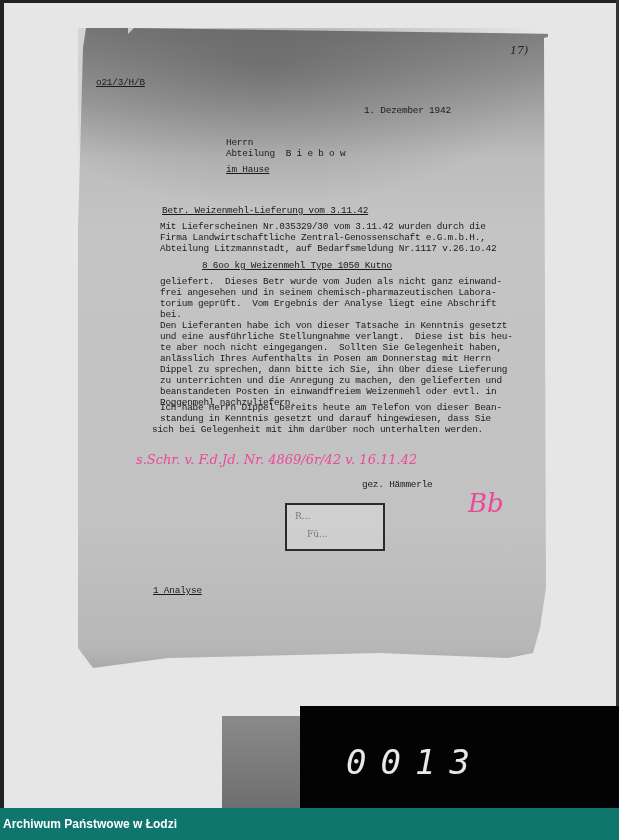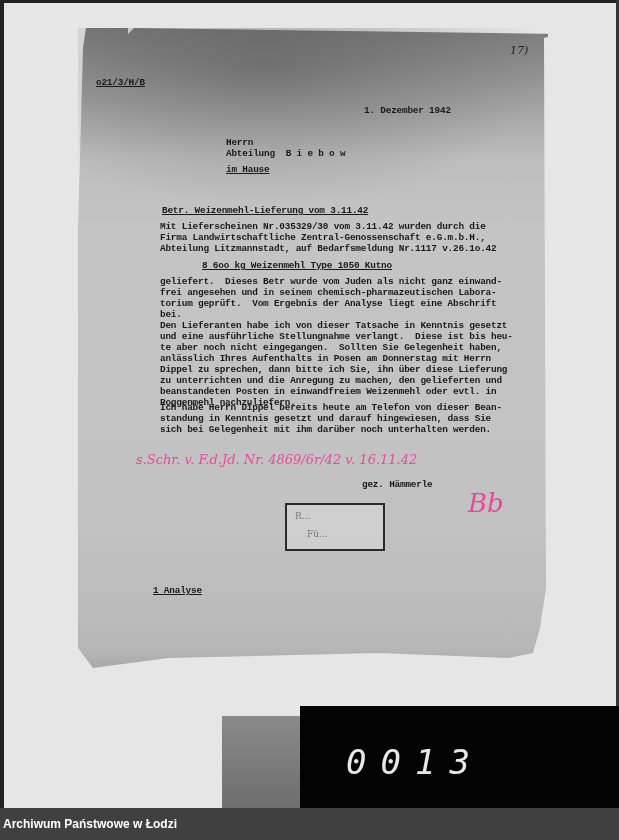--- a/index.html
+++ b/index.html
@@ -7,29 +7,29 @@
   .scan{position:absolute;left:0;top:0;width:619px;height:808px;background:#e6e6e6;}
   .scan-border{position:absolute;left:0;top:0;width:4px;height:808px;background:#222;}
   .scan-border-r{position:absolute;right:0;top:0;width:3px;height:808px;background:#333;}
   .scan-top{position:absolute;left:0;top:0;width:619px;height:3px;background:#222;}
   .page{position:absolute;left:78px;top:28px;width:470px;height:642px;
     background:linear-gradient(180deg,#7c7c7c 0px,#8e8e8e 40px,#a9a9a9 90px,#bdbdbd 130px,#c4c4c4 200px,#c2c2c2 500px,#b7b7b7 620px,#a8a8a8 642px);
     clip-path:polygon(8px 0,50px 0,50px 6px,56px 0,480px 6px,466px 10px,468px 560px,462px 600px,455px 625px,430px 630px,300px 625px,90px 630px,15px 640px,0 620px,0 200px,5px 20px);
   }
   .page-shade{position:absolute;left:78px;top:28px;width:470px;height:180px;
     background:radial-gradient(ellipse at 40% 20%,rgba(60,60,60,0.35),rgba(0,0,0,0) 70%);pointer-events:none;}
-  .txt{position:absolute;color:#1a1a1a;font-size:9.4px;line-height:10.6px;white-space:pre;font-weight:bold;letter-spacing:-0.2px;text-align:center;}
+  .txt{position:absolute;color:#1a1a1a;font-size:9.4px;line-height:10.6px;white-space:pre;font-weight:normal;letter-spacing:-0.2px;text-align:center;}
   .u{text-decoration:underline;}
   .hand{position:absolute;font-family:"DejaVu Serif",serif;font-style:italic;color:#ec4899;font-size:13px;white-space:pre;}
   .stamp{position:absolute;left:285px;top:503px;width:96px;height:44px;border:2px solid #2a2a2a;background:rgba(220,220,220,0.5);}
   .stamp span{position:absolute;color:#777;font-size:9px;font-family:"DejaVu Serif",serif;}
   .pagenum-block{position:absolute;left:300px;top:706px;width:319px;height:102px;background:#030303;}
   .pagenum-shadow{position:absolute;left:222px;top:716px;width:80px;height:92px;background:linear-gradient(180deg,#8a8a8a,#6e6e6e);}
   .pagenum{position:absolute;left:346px;top:742px;font-family:"DejaVu Sans Mono",monospace;font-style:italic;font-size:34px;color:#e8e8e8;letter-spacing:14px;font-weight:normal;}
-  .footer{position:absolute;left:0;top:808px;width:619px;height:32px;background:#404040;}
+  .footer{position:absolute;left:0;top:808px;width:619px;height:32px;background:#0f766e;}
   .footer span{position:absolute;left:3px;top:9px;color:#fff;font-family:"Liberation Sans",sans-serif;font-size:12px;font-weight:bold;}
   .folio{position:absolute;left:510px;top:44px;font-family:"DejaVu Serif",serif;font-style:italic;font-size:11px;color:#222;}
 </style>
 </head>
 <body>
 
 <div class="scan"></div>
 <div class="scan-top"></div>
 <div class="scan-border"></div>
 <div class="scan-border-r"></div>
@@ -70,21 +70,21 @@
   <div class="txt" style="left:160px;top:354px;">anlässlich Ihres Aufenthalts in Posen am Donnerstag mit Herrn</div>
   <div class="txt" style="left:160px;top:365px;">Dippel zu sprechen, dann bitte ich Sie, ihn über diese Lieferung</div>
   <div class="txt" style="left:160px;top:376px;">zu unterrichten und die Anregung zu machen, den gelieferten und</div>
   <div class="txt" style="left:160px;top:387px;">beanstandeten Posten in einwandfreiem Weizenmehl oder evtl. in</div>
   <div class="txt" style="left:160px;top:398px;">Roggenmehl nachzuliefern.</div>
 </div>
 
 <div>
   <div class="txt" style="left:160px;top:400px;top:403px;">Ich habe Herrn Dippel bereits heute am Telefon von dieser Bean-</div>
   <div class="txt" style="left:160px;top:414px;">standung in Kenntnis gesetzt und darauf hingewiesen, dass Sie</div>
-  <div class="txt" style="left:160px;top:425px;">sich bei Gelegenheit mit ihm darüber noch unterhalten werden.</div>
+  <div class="txt" style="left:152px;top:425px;">sich bei Gelegenheit mit ihm darüber noch unterhalten werden.</div>
 </div>
 
 <div class="hand" style="left:136px;top:452px;">s.Schr. v. F.d.Jd. Nr. 4869/6r/42 v. 16.11.42</div>
 
 <div class="txt" style="left:362px;top:480px;">gez. Hämmerle</div>
 <div class="hand" style="left:468px;top:488px;font-size:26px;">Bb</div>
 
 <div class="stamp">
   <span style="left:8px;top:6px;">R...</span>
   <span style="left:20px;top:24px;">Fü...</span>

